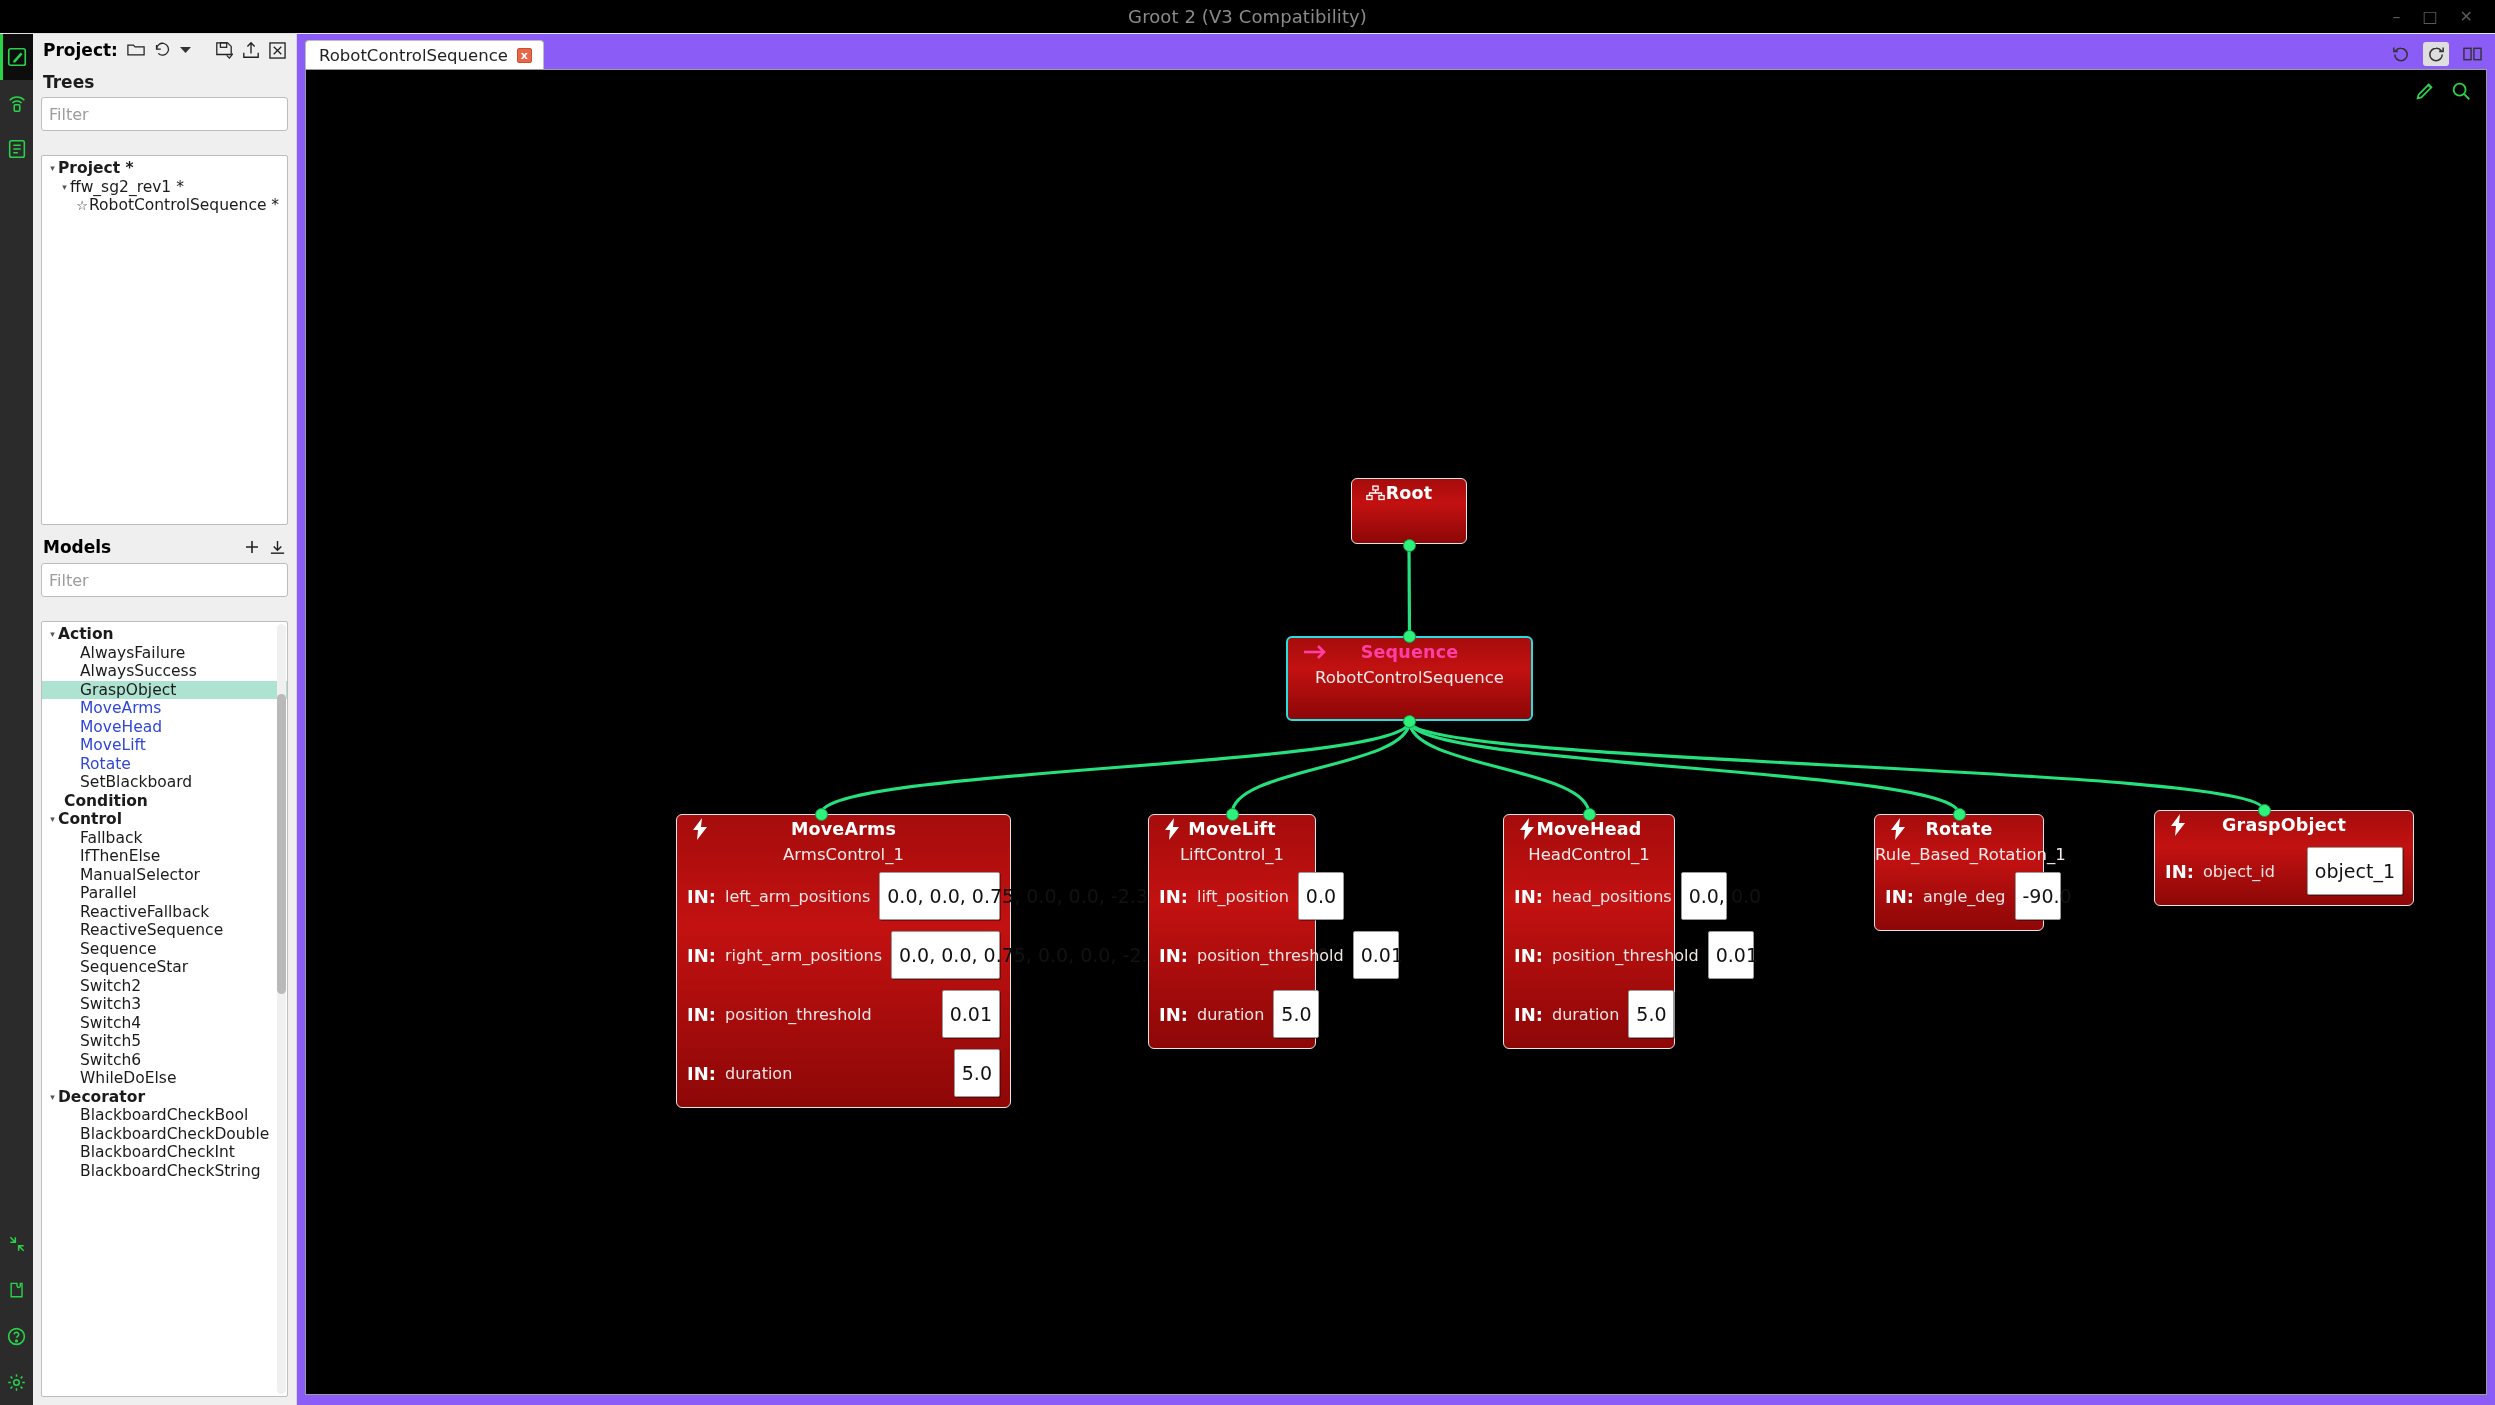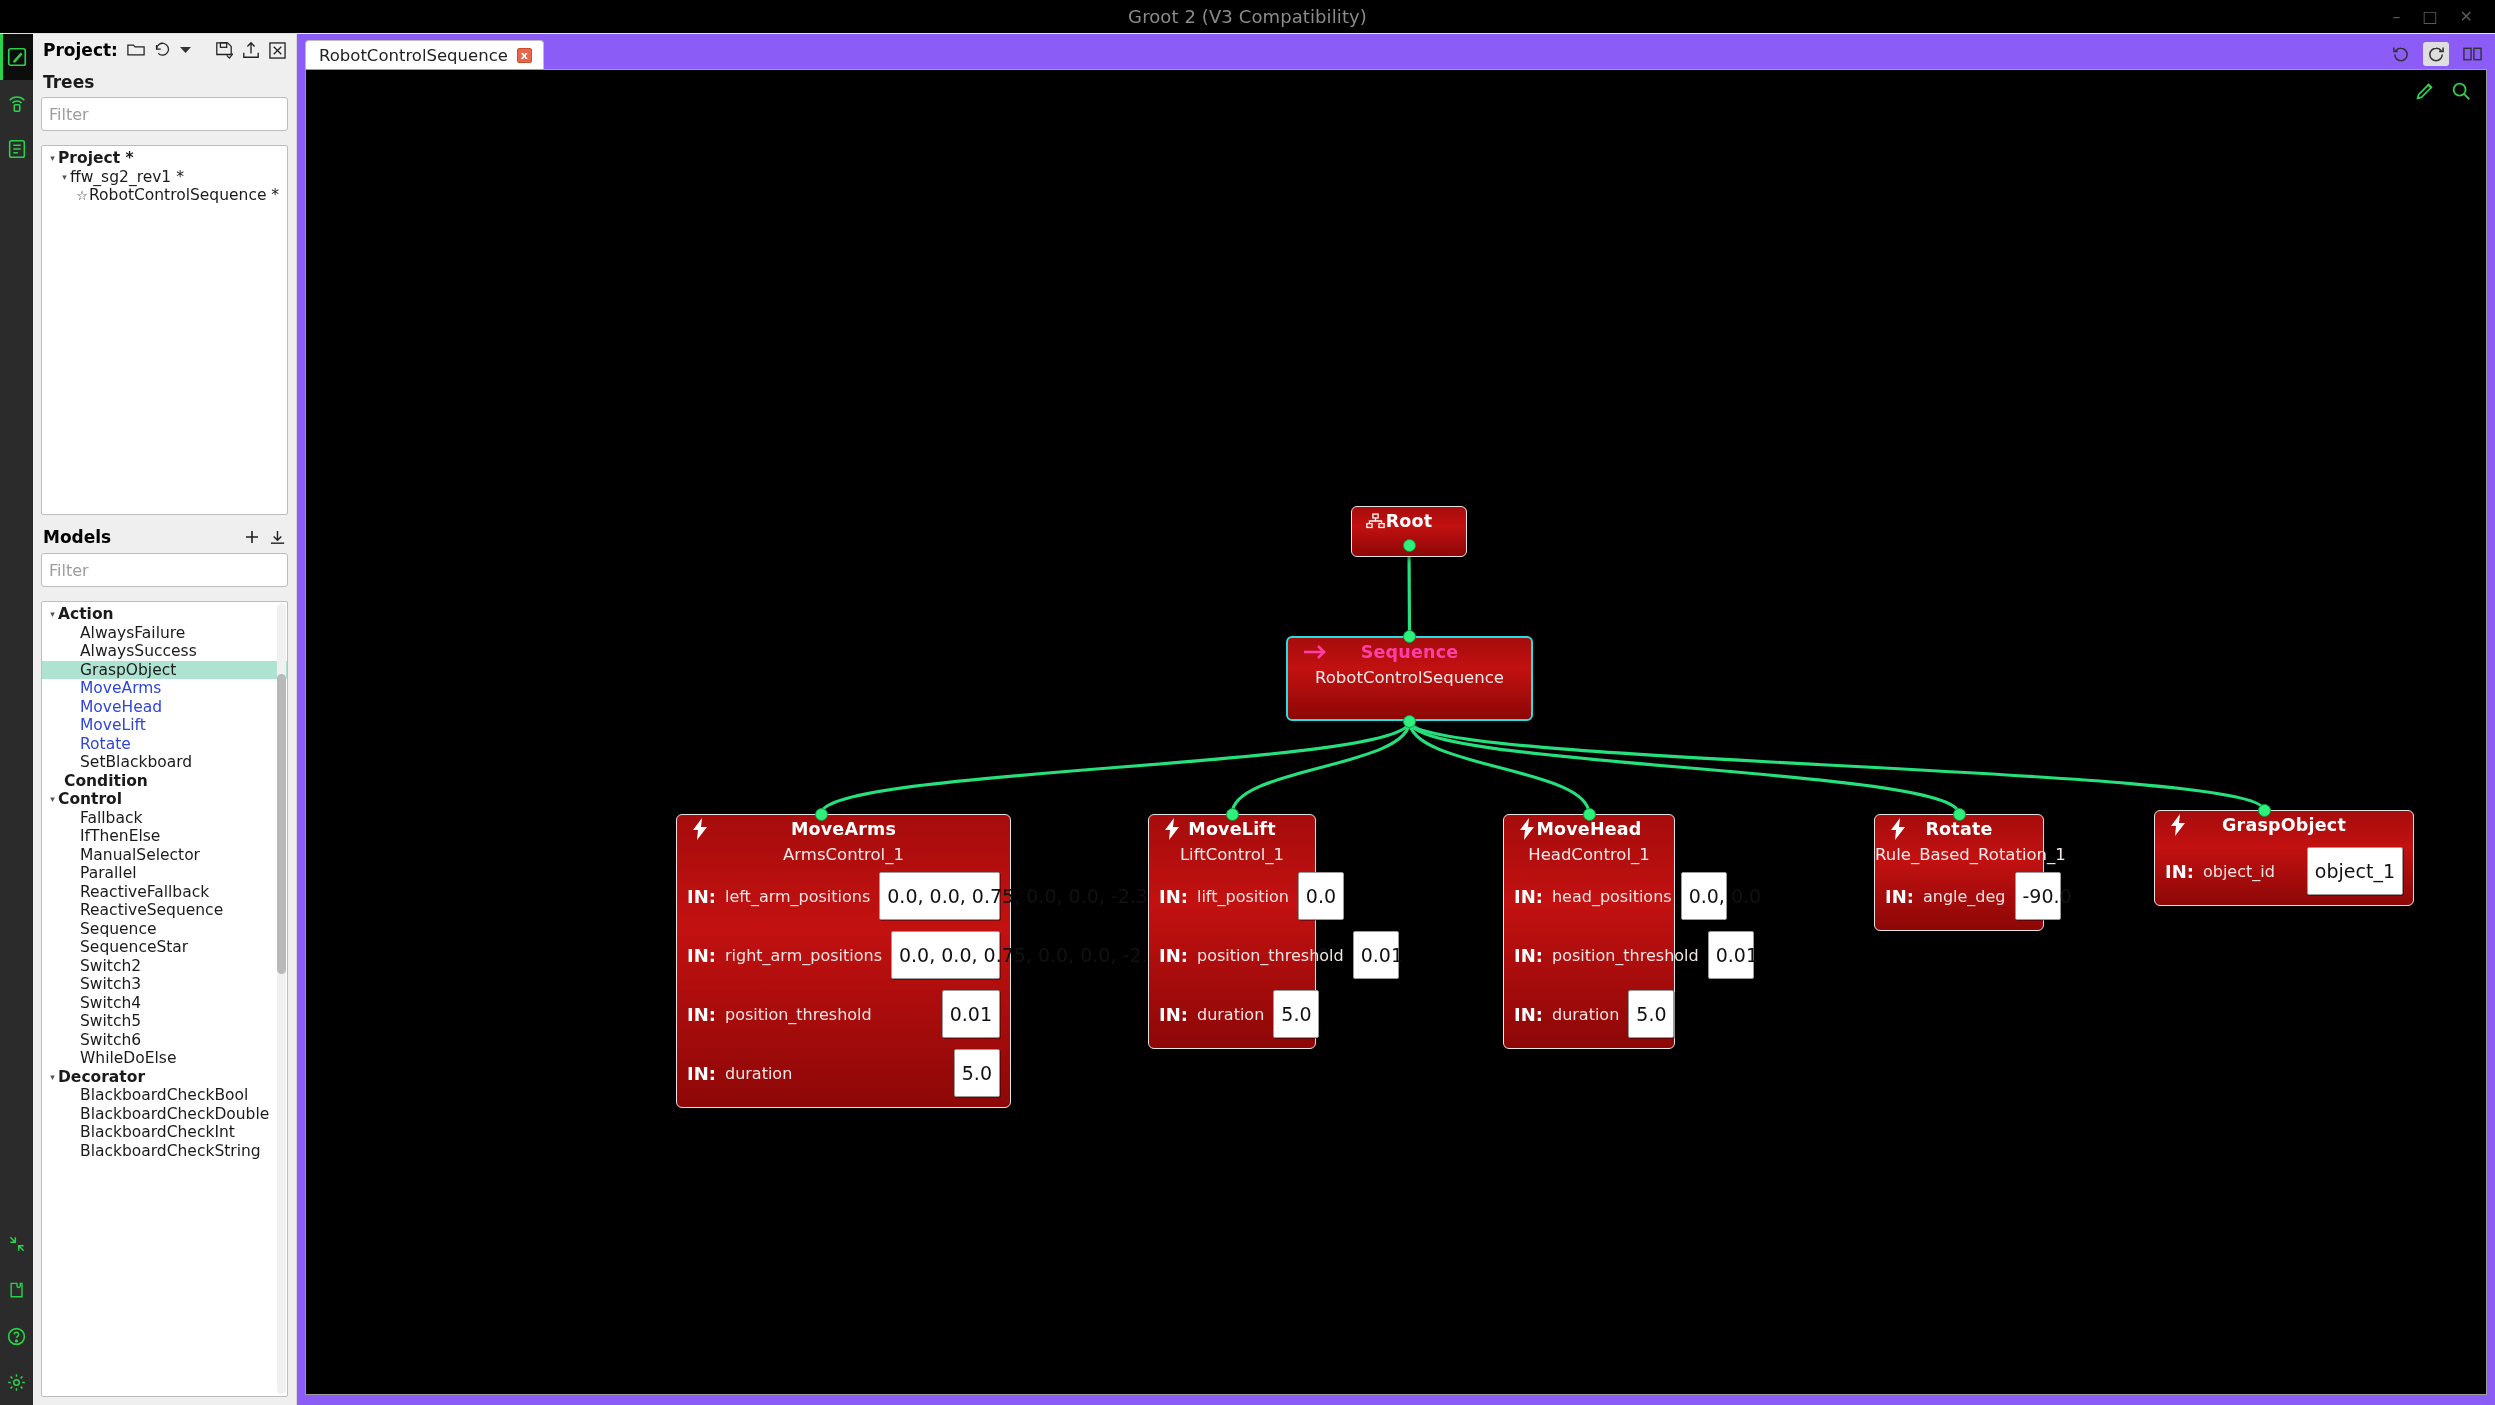--- a/index.html
+++ b/index.html
@@ -33,21 +33,21 @@
   #dock { width:264px; background:#efefef; flex:none; display:flex; flex-direction:column;
           border-right:1px solid #d7d7d7; padding:0 8px 8px 8px; }
   .dock-hdr { display:flex; align-items:center; height:32px; gap:9px; padding:0 2px; }
   .dock-hdr .lbl { font-weight:bold; font-size:17px; color:#000000; }
   .dock-hdr .spacer { flex:1; }
   .dock-hdr .hicon { color:#2b2b2b; display:flex; align-items:center; }
   .sec-title { font-weight:bold; font-size:17px; padding:6px 2px 5px 2px; color:#1c1c1c; }
 
   .filter-box {
     height:24px; border:1px solid #bdbdbd; background:#fff; border-radius:3px;
-    display:flex; align-items:center; padding:16px 7px; margin-bottom:14px;
+    display:flex; align-items:center; padding:16px 7px; margin-bottom:24px;
   }
   .filter-box input {
     border:0; outline:0; width:100%; font-size:16px; color:#222;
     font-family:"DejaVu Sans","Liberation Sans",sans-serif; background:transparent;
   }
   .filter-box input::placeholder { color:#9d9d9d; }
 
   .listbox { border:1px solid #bdbdbd; background:#fff; border-radius:2px; overflow:hidden; position:relative;}
   #trees-list { height:370px; padding:3px 0; }
   #models-list { flex:1; padding:3px 0; overflow:hidden; }
@@ -402,21 +402,21 @@
 
       <svg id="links">
           <path d="M1103,475 C1103,520.5 1103.5,520.5 1103.5,566" stroke="#25e07c" stroke-width="3.2" fill="none"></path>
           <path d="M1103.5,651 C1103.5,697.5 515,697.5 515,744" stroke="#25e07c" stroke-width="3.2" fill="none"></path>
           <path d="M1103.5,651 C1103.5,697.5 926,697.5 926,744" stroke="#25e07c" stroke-width="3.2" fill="none"></path>
           <path d="M1103.5,651 C1103.5,697.5 1283,697.5 1283,744" stroke="#25e07c" stroke-width="3.2" fill="none"></path>
           <path d="M1103.5,651 C1103.5,697.5 1653,697.5 1653,744" stroke="#25e07c" stroke-width="3.2" fill="none"></path>
           <path d="M1103.5,651 C1103.5,695.5 1958,695.5 1958,740" stroke="#25e07c" stroke-width="3.2" fill="none"></path>
         </svg>
       <div id="nodes-layer">
-          <div class="node" style="left: 1045px; top: 436px; width: 116px; height: 51px;">
+          <div class="node" style="left: 1045px; top: 408px; width: 116px; height: 66px;">
             <div class="node-title">
               <span class="tico">
                 <svg width="19" height="16" viewBox="0 0 22 18" fill="none" stroke="#fff" stroke-width="1.5">
                   <rect x="8" y="1" width="6" height="4.5"></rect>
                   <rect x="1" y="12" width="6" height="4.5"></rect>
                   <rect x="15" y="12" width="6" height="4.5"></rect>
                   <path d="M11 5.5v3.5M4 12V9h14v3"></path>
                 </svg>
               </span>
               <span class="ttxt">Root</span>

